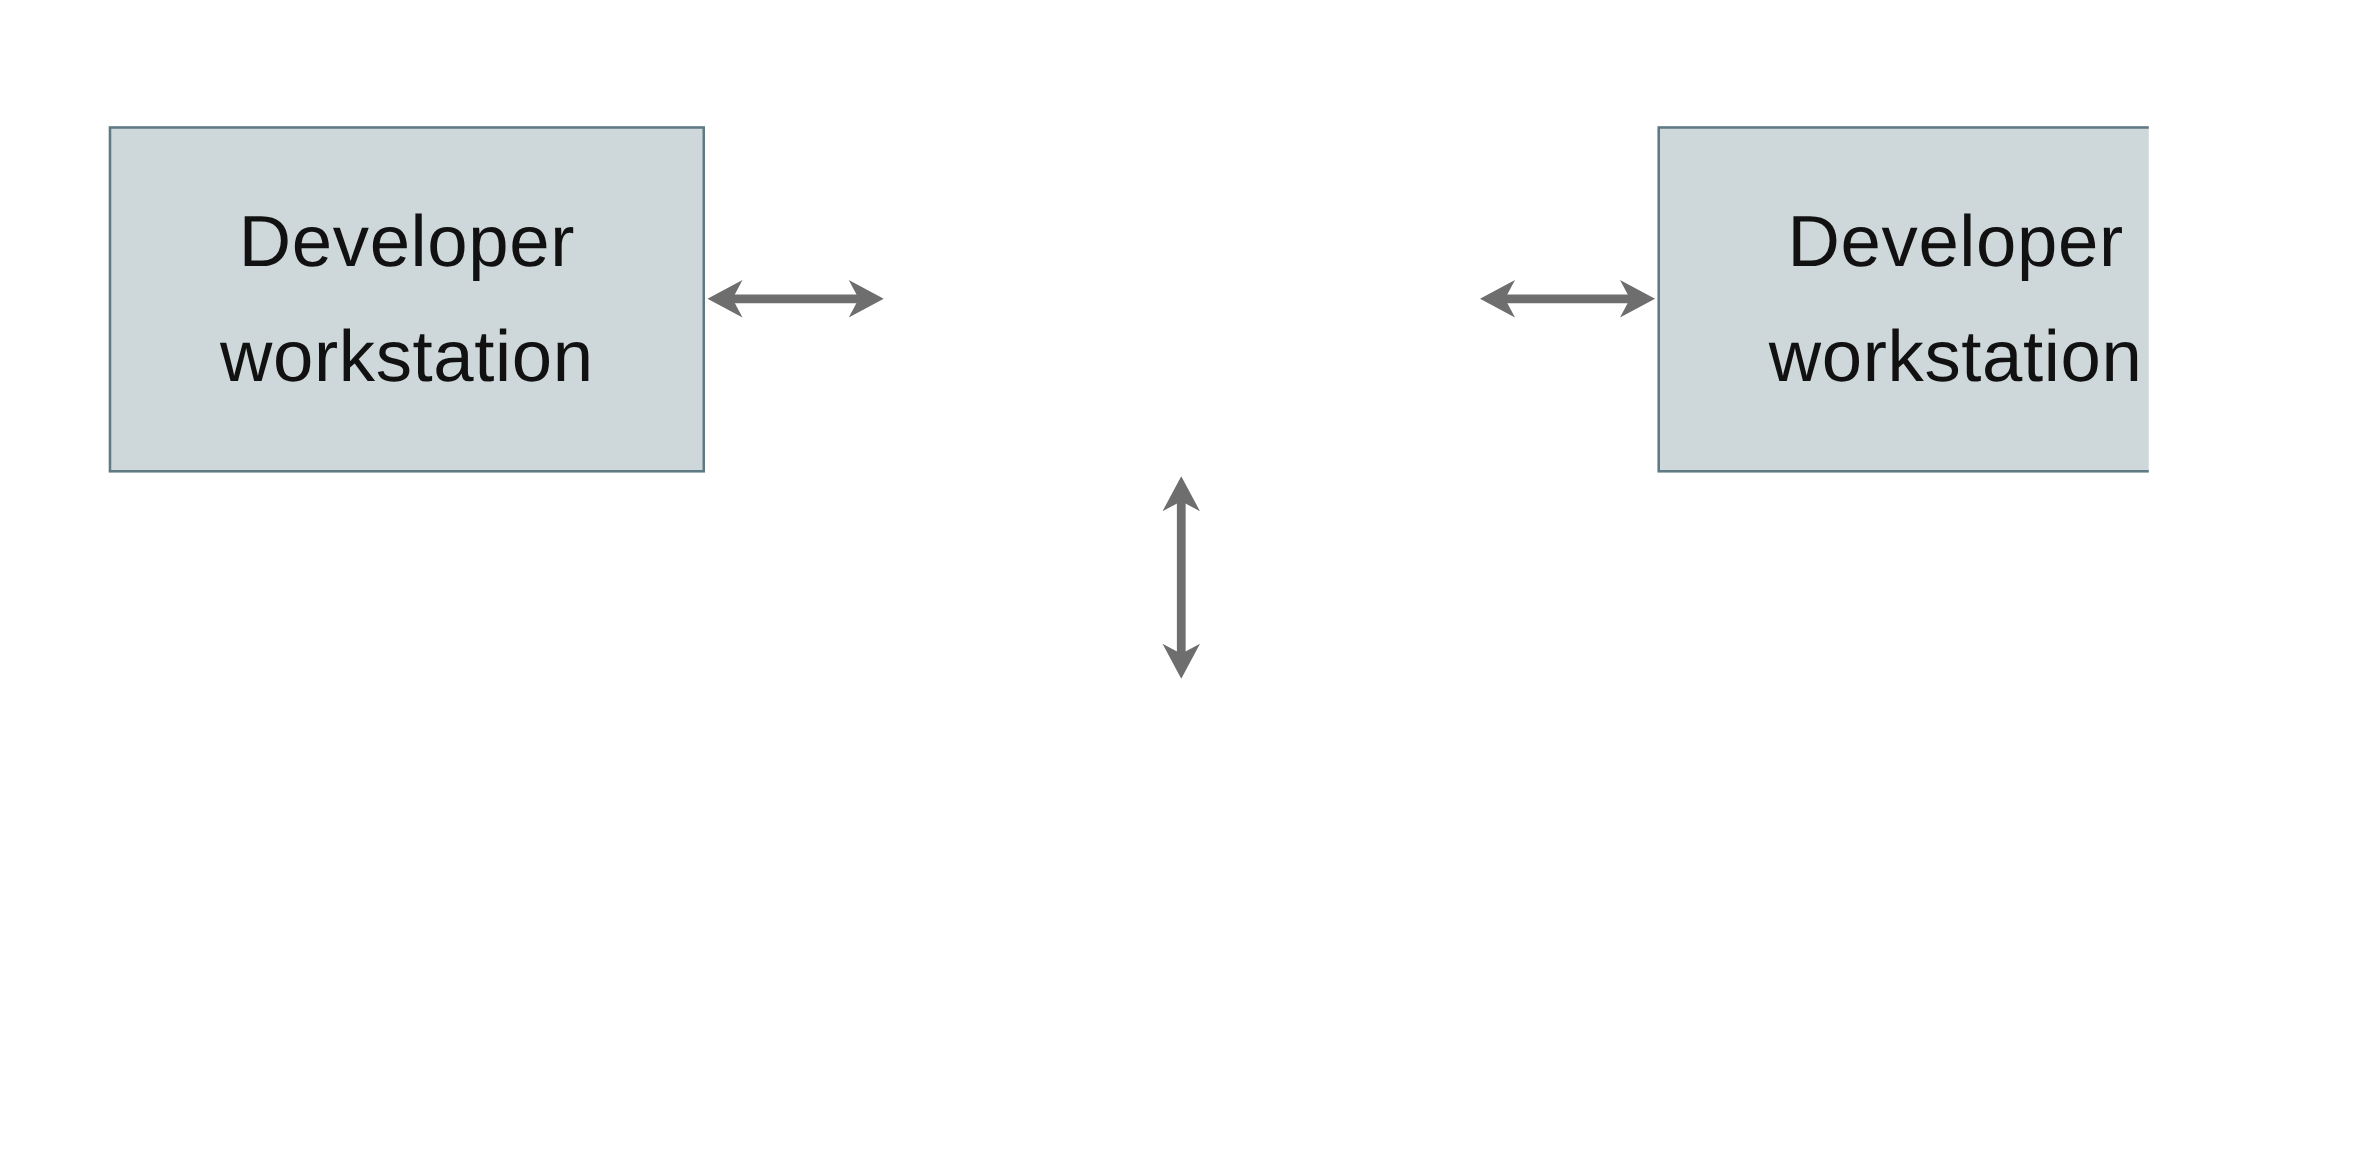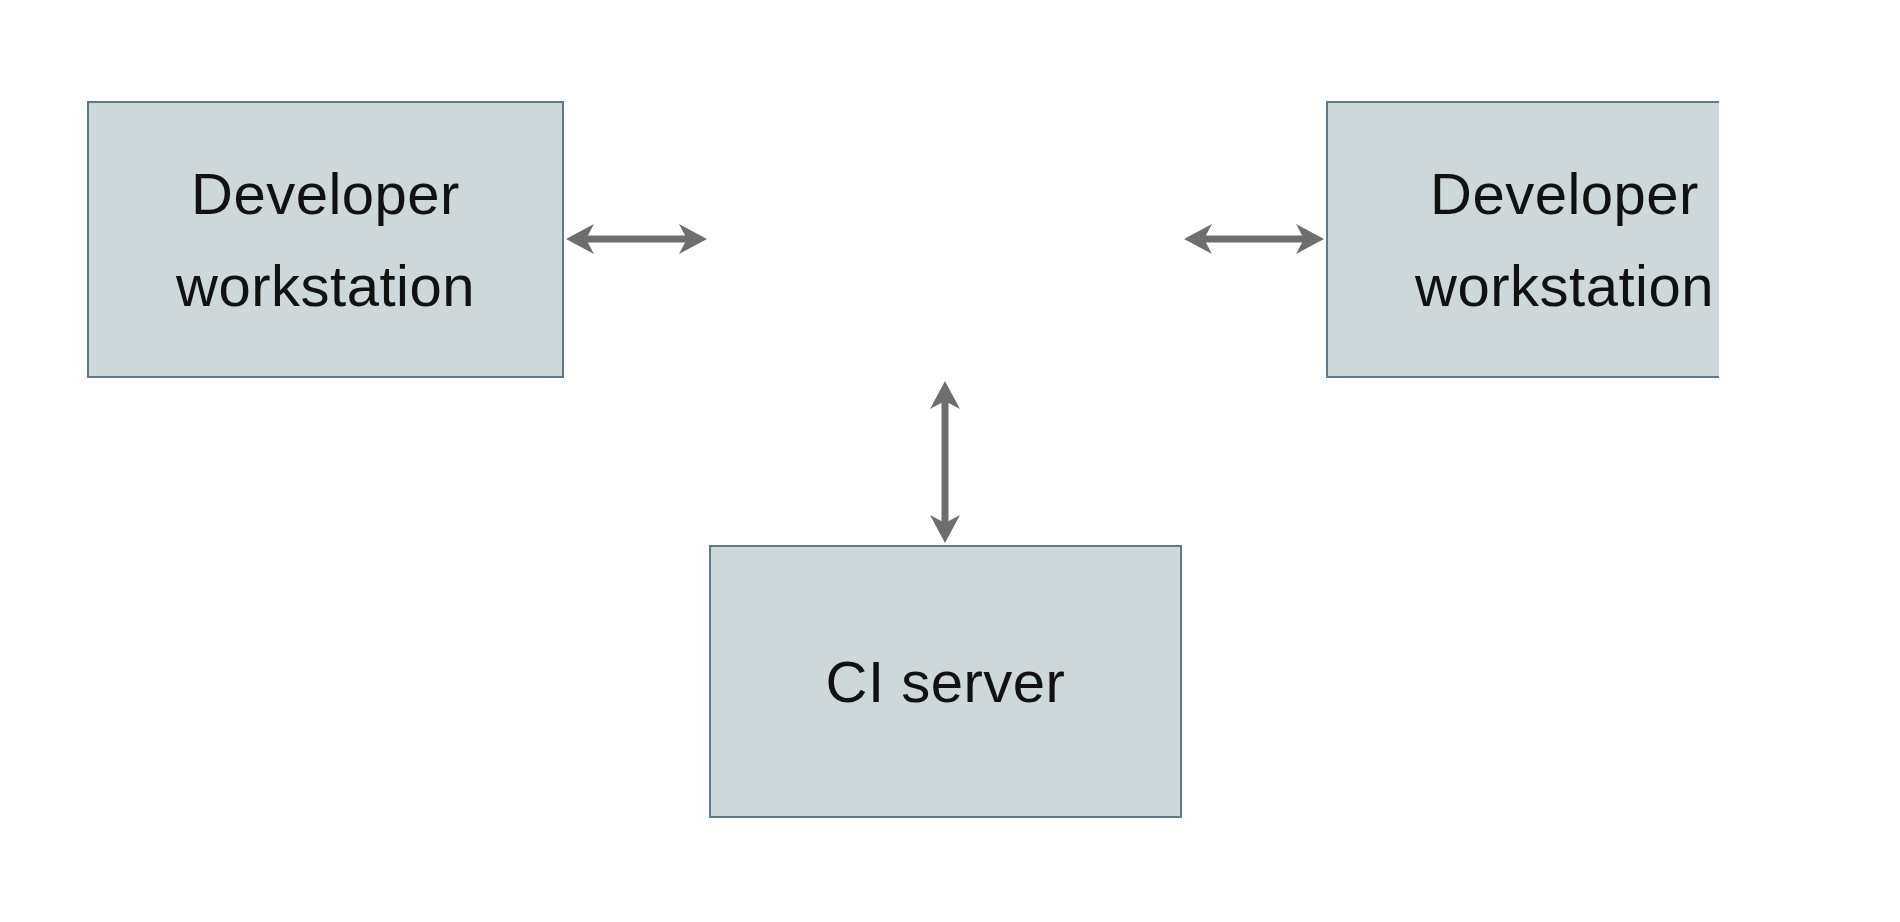--- a/index.html
+++ b/index.html
@@ -56,23 +56,20 @@
     <div class="line">Developer</div>
     <div class="line">workstation</div>
   </div>
 
 
   <div class="node node-right">
     <div class="line">Developer</div>
     <div class="line">workstation</div>
   </div>
 
-  <div class="node node-ci">
-    <div class="line">CI server</div>
-  </div>
 
   <div class="arrow arrow-h1">
     <svg width="141" height="40" viewBox="0 0 141 40" xmlns="http://www.w3.org/2000/svg">
       <line class="shaft" x1="18" y1="20" x2="123" y2="20"></line>
       <polygon class="head" points="0,20 28,5 20,20 28,35"></polygon>
       <polygon class="head" points="141,20 113,5 121,20 113,35"></polygon>
     </svg>
   </div>
 
   <div class="arrow arrow-h2">

